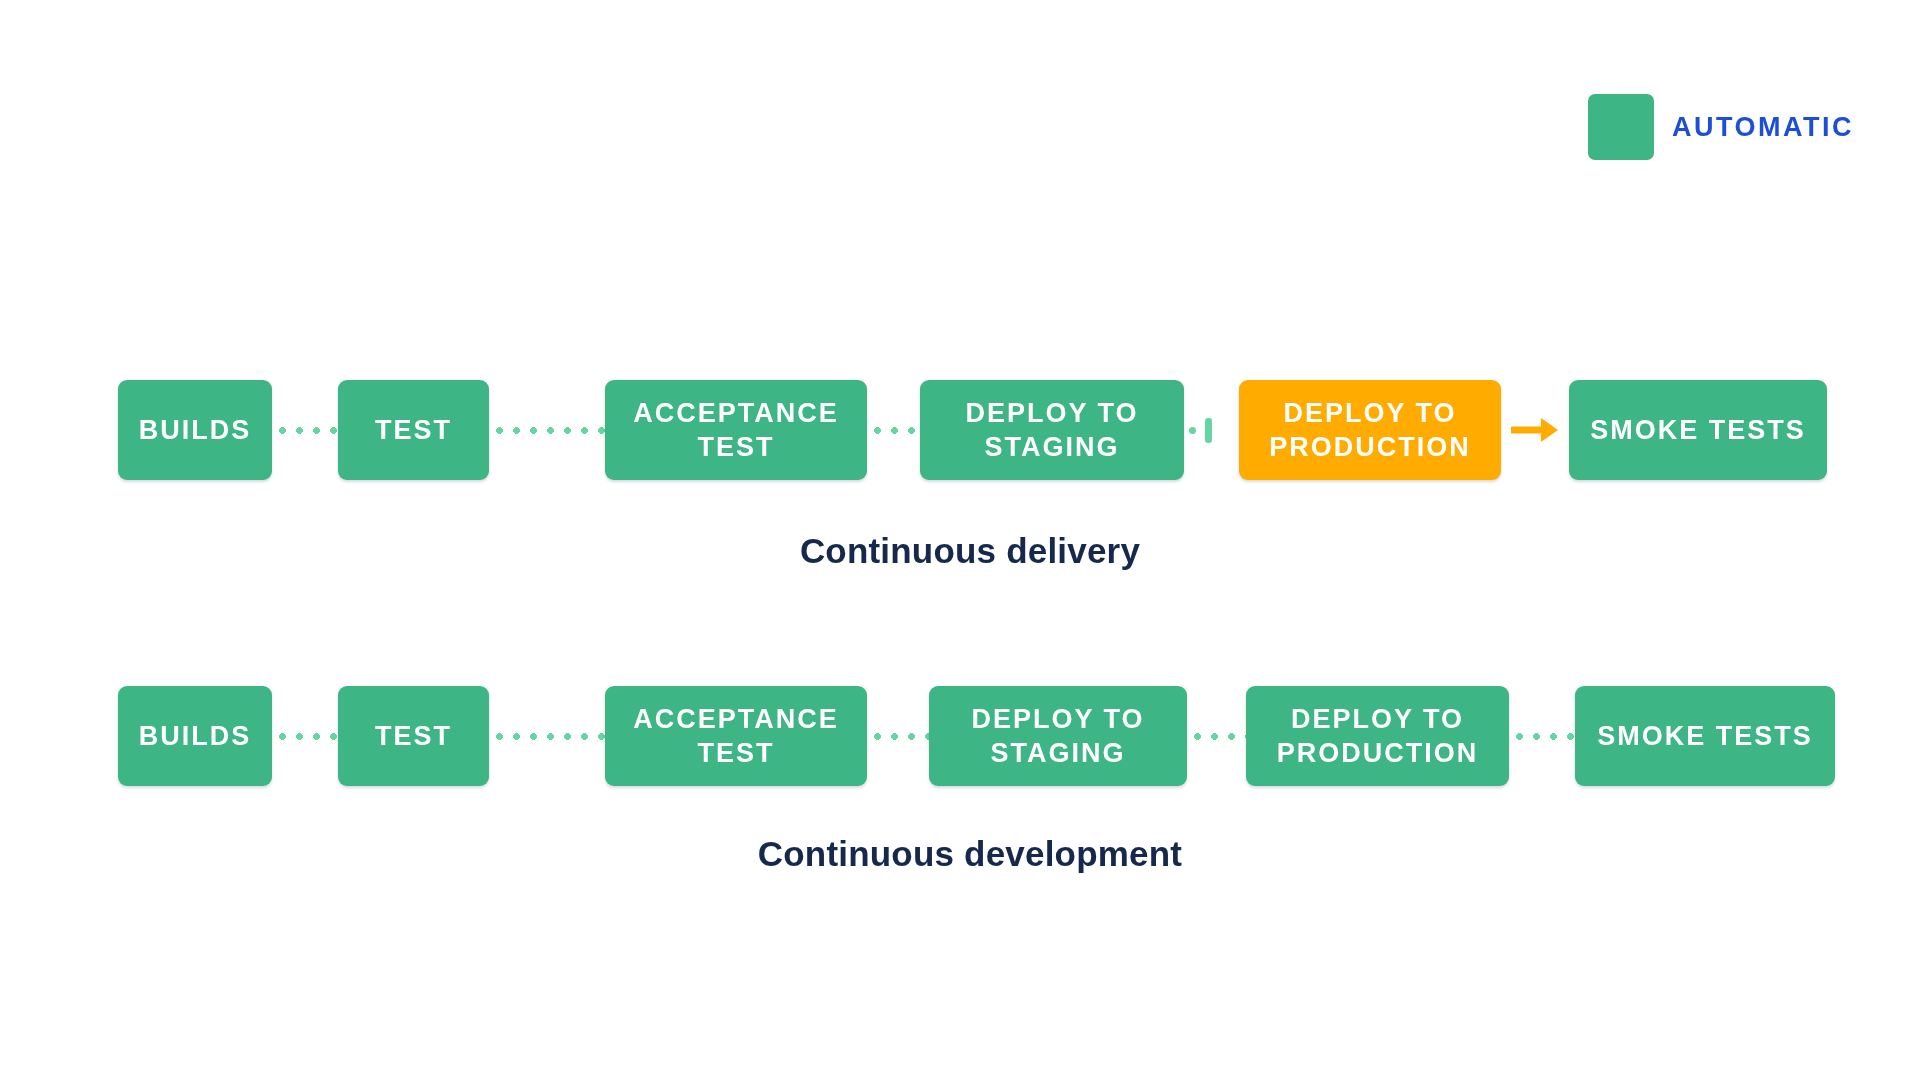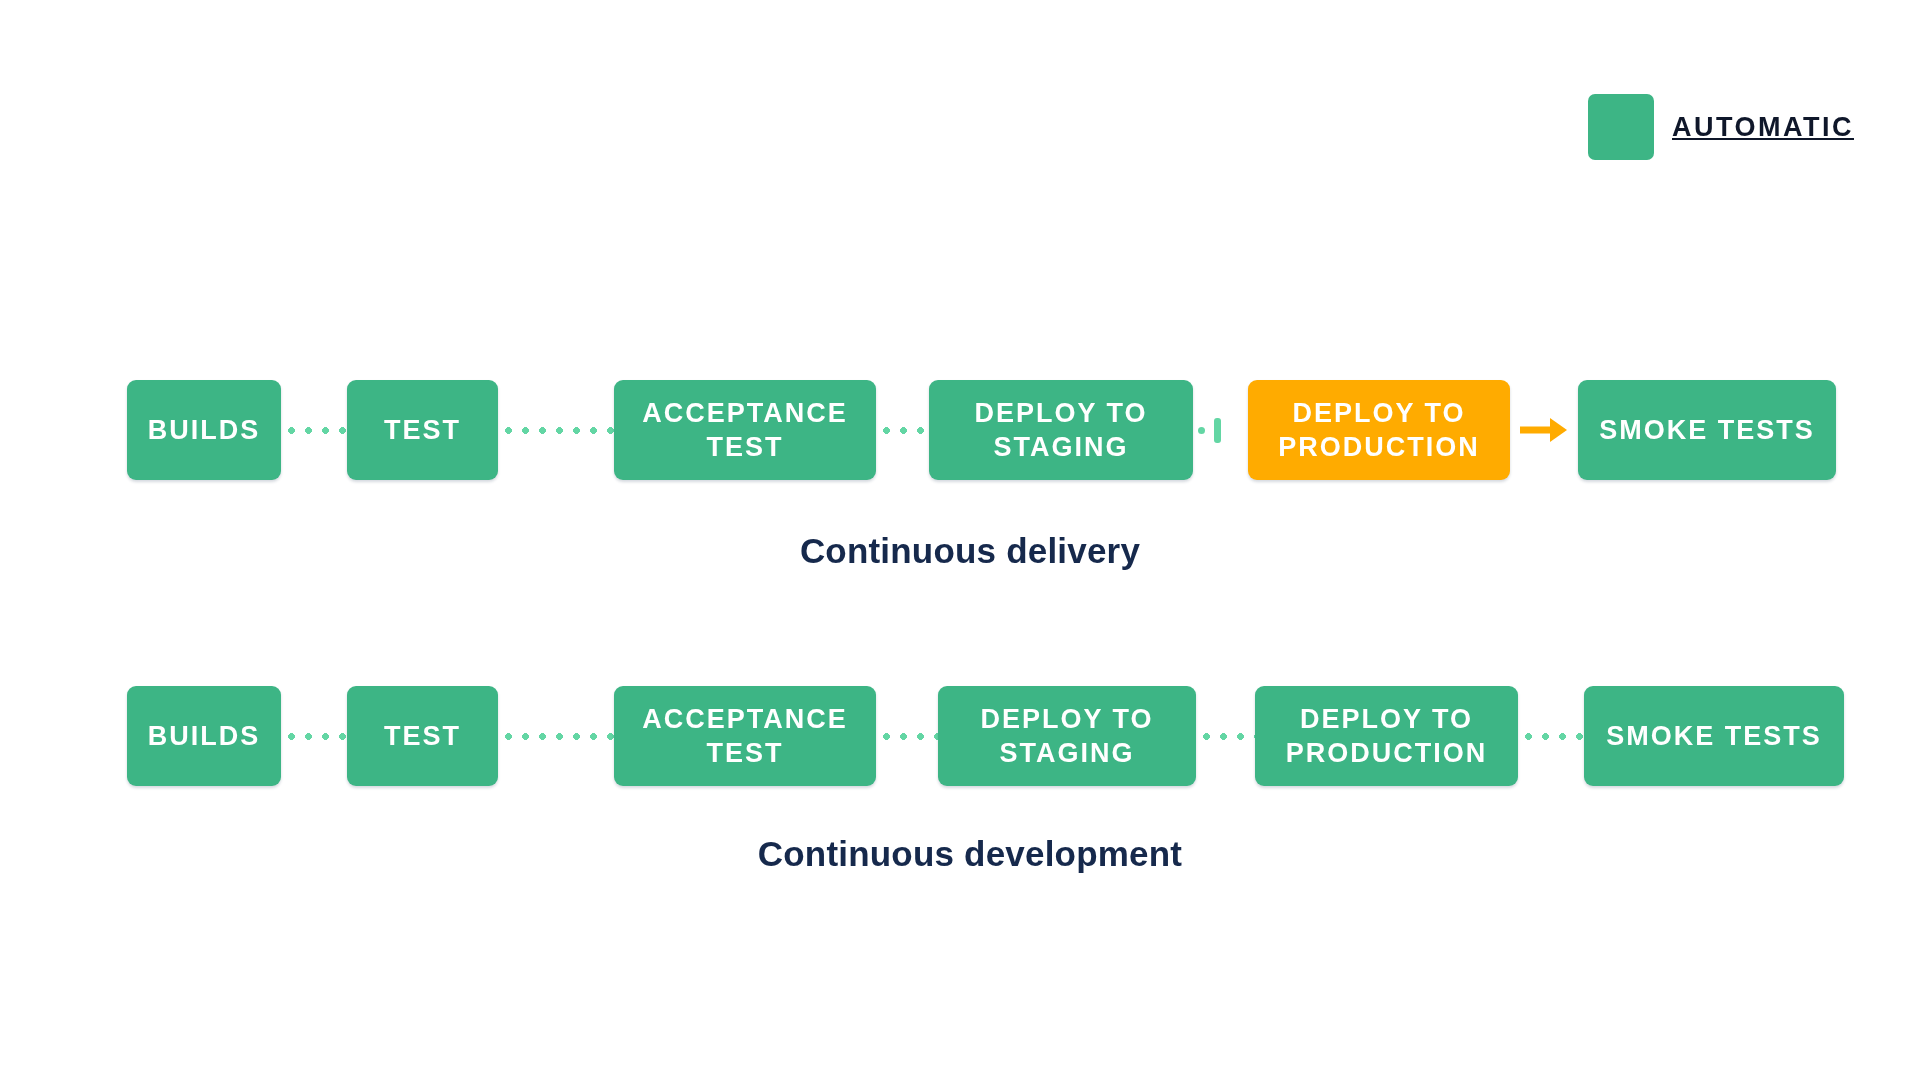--- a/index.html
+++ b/index.html
@@ -6,24 +6,24 @@
   body{
     width:1920px;height:1080px;background:#ffffff;position:relative;overflow:hidden;
     font-family:"Liberation Sans",sans-serif;
   }
   
   .legend{position:absolute;left:1588px;top:94px;}
   .legend-row{display:flex;align-items:center;height:66px;margin-bottom:14px;}
   .swatch{width:66px;height:66px;border-radius:7px;flex:0 0 auto;}
   .swatch.automatic{background:#3db585;}
   .swatch.manual{background:#ffab00;}
-  .legend-label{margin-left:18px;font-weight:bold;font-size:27px;letter-spacing:2.5px;color:#0f172a;text-decoration:underline;}
+  .legend-label{margin-left:18px;font-weight:bold;font-size:27px;letter-spacing:2.5px;color:#1d4ed8;}
 
   
-  .row{position:absolute;left:127px;height:100px;display:flex;align-items:center;}
+  .row{position:absolute;left:118px;height:100px;display:flex;align-items:center;}
   .row1{top:380px;}
   .row2{top:686px;}
   .stage{
     height:100px;border-radius:9px;box-sizing:border-box;padding:0 10px;
     display:flex;align-items:center;justify-content:center;
     color:#ffffff;font-weight:bold;font-size:27px;letter-spacing:2px;
     text-align:center;line-height:1.26;
     box-shadow:0 2px 3px rgba(23,43,77,0.18);
     flex:0 0 auto;
   }

